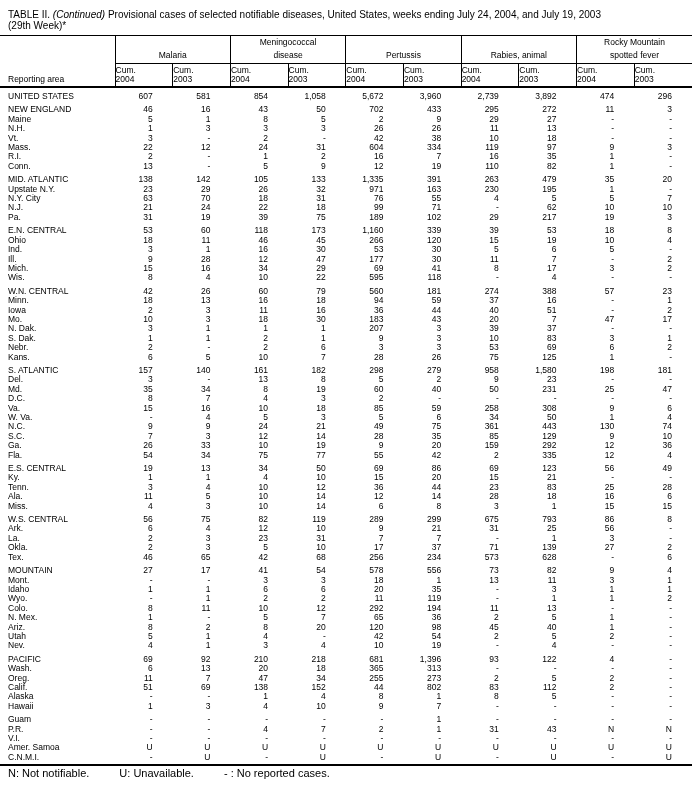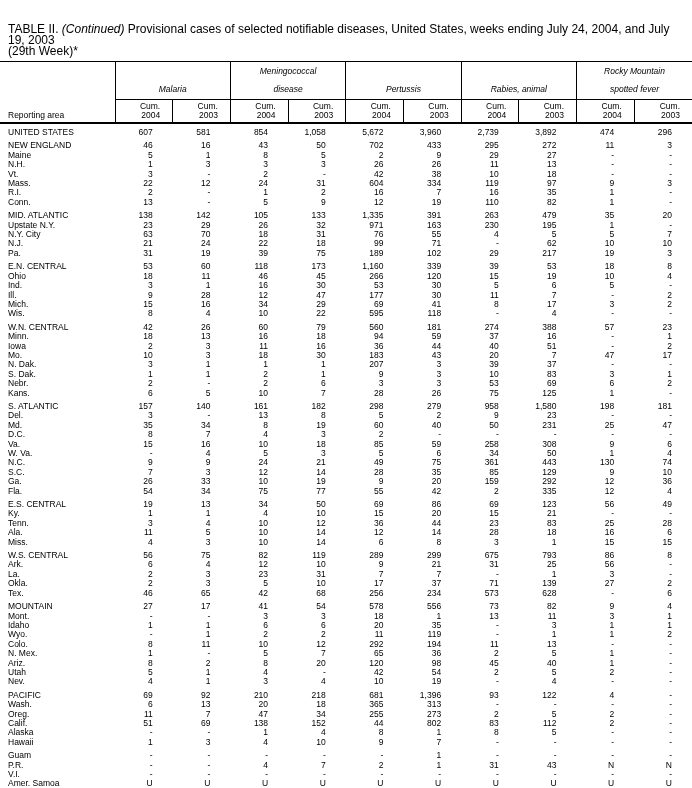--- a/index.html
+++ b/index.html
@@ -1,39 +1,39 @@
 <!DOCTYPE html>
 <html><head>
 <meta charset="utf-8">
 <style>
   html,body { margin:0; padding:0; background:#fff; }
   .page {
     position:relative; width:692px; height:788px; background:#fff;
     color:#000; font-family:"Liberation Sans", sans-serif; overflow:hidden;
     box-sizing:border-box;
   }
-  .title-block { margin:24px 6px 4px 8px; font-size:12px; line-height:11px; }
+  .title-block { margin:9px 6px 4px 8px; font-size:10px; line-height:11px; }
   .title-block .cont { font-style:italic; }
 
   table.mmwr { border-collapse:collapse; table-layout:fixed; width:692px; }
   col.c-area { width:115px; }
   col.c-num  { width:57.7px; }
 
   thead th { font-weight:normal; padding:0; font-size:8.5px; }
   th.area-head {
     border-top:1.5px solid #000; border-bottom:2px solid #000;
     text-align:left; vertical-align:bottom; padding:0 0 2px 8px;margin-left:46px;
   }
   th.group-cell {
     border-top:1.5px solid #000; border-bottom:1px solid #000; border-left:1.5px solid #000;
     text-align:center; vertical-align:bottom; height:23px; padding:0 0 1px 0;
   }
-  th.group-cell .glabel { display:inline-block; width:80px; line-height:18px;font-style:italic; }
+  th.group-cell .glabel { display:inline-block; width:80px; line-height:13px; }
   th.sub-cell {
-    border-bottom:2px solid #000; text-align:right; vertical-align:middle;
+    border-bottom:2px solid #000; text-align:left; vertical-align:middle;
     padding:2px 12px 2px 0; line-height:9px;
   }
   th.sub-cell.gstart { border-left:1.5px solid #000; }
   th.sub-cell.gmid   { border-left:1px solid #000; }
 
   tbody td { font-size:8.5px; line-height:9.4px; padding:0; white-space:nowrap; }
   td.area { text-align:left; padding-left:8px; }
   td.num  { text-align:right; padding-right:20px; }
   tbody.section tr.first td { padding-top:4px; }
 

